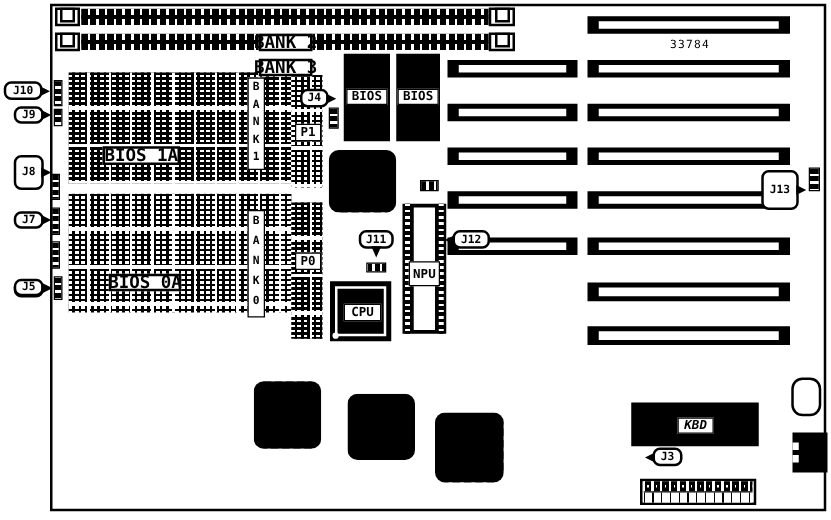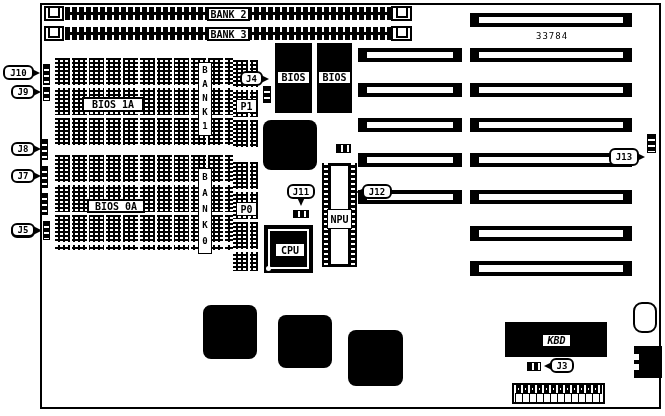--- a/index.html
+++ b/index.html
@@ -40,21 +40,21 @@
   .slot::after {
     content:''; position:absolute; left:9px; right:9px; top:4px; bottom:4px; background:#fff;
   }
 
   
   .tag {
     background:#fff; border:1px solid #000; display:flex;
     align-items:center; justify-content:center;
     font-size:10px; font-weight:bold; white-space:nowrap; z-index:4;
   }
-  .tag2 { border-width:2px; font-size:10px; }
+  .tag2 { border-width:2px; font-size:14px;margin-top:20px; }
   .vtag {
     background:#fff; border:1px solid #000; text-align:center;
     font-size:9px; font-weight:bold; z-index:4;
     writing-mode: vertical-lr; text-orientation: upright;
     line-height: 12px; padding-top:2px;
   }
 
   
   .callout {
     background:#fff; border:2px solid #000; border-radius:6px;
@@ -133,21 +133,21 @@
   <div class="abs vtag" style="left:198px; top:168px; width:14px; height:86px; letter-spacing:6px;">BANK0</div>
   <div class="abs tag" style="left:236px; top:99px; width:21px; height:14px;">P1</div>
   <div class="abs tag" style="left:236px; top:202px; width:21px; height:14px;">P0</div>
 
   <div class="abs callout pt-r" style="left:3px;  top:65px;  width:31px; height:15px;">J10</div>
   <div class="abs jmp-v" style="left:43px; top:64px; width:7px; height:21px;"></div>
 
   <div class="abs callout pt-r" style="left:11px; top:85px;  width:24px; height:14px;">J9</div>
   <div class="abs jmp-v" style="left:43px; top:87px; width:7px; height:14px;"></div>
 
-  <div class="abs callout pt-r" style="left:11px; top:142px; width:24px; height:14px;">J8</div>
+  <div class="abs callout pt-r" style="left:11px; top:124px; width:24px; height:28px;">J8</div>
   <div class="abs jmp-v" style="left:41px; top:139px; width:7px; height:21px;"></div>
 
   <div class="abs callout pt-r" style="left:11px; top:169px; width:24px; height:14px;">J7</div>
   <div class="abs jmp-v" style="left:41px; top:166px; width:7px; height:22px;"></div>
 
   <div class="abs callout pt-r" style="left:11px; top:196px; width:24px; height:14px;margin-top:28px;">J6</div>
   <div class="abs jmp-v" style="left:41px; top:193px; width:7px; height:22px;"></div>
 
   <div class="abs callout pt-r" style="left:11px; top:223px; width:24px; height:14px;">J5</div>
   <div class="abs jmp-v" style="left:43px; top:221px; width:7px; height:19px;"></div>
@@ -167,21 +167,21 @@
 
   <div class="abs npu" style="left:322px; top:163px; width:35px; height:104px;"></div>
   <div class="abs tag" style="left:327px; top:209px; width:25px; height:20px;">NPU</div>
 
   <div class="abs callout pt-d" style="left:287px; top:184px; width:28px; height:15px;text-align:right;">J11</div>
   <div class="abs jmp-h" style="left:293px; top:210px; width:16px; height:8px;"></div>
 
   <div class="abs jmp-h" style="left:336px; top:144px; width:15px; height:9px;"></div>
   <div class="abs callout pt-l" style="left:362px; top:141px; width:30px; height:15px;margin-top:43px;">J12</div>
 
-  <div class="abs callout pt-r" style="left:609px; top:148px; width:30px; height:18px;">J13</div>
+  <div class="abs callout pt-r" style="left:609px; top:136px; width:30px; height:32px;">J13</div>
   <div class="abs jmp-v" style="left:647px; top:134px; width:9px; height:19px;"></div>
 
   <div class="abs slot" style="left:358px; top:48px;  width:104px; height:14px;"></div>
   <div class="abs slot" style="left:358px; top:83px;  width:104px; height:14px;"></div>
   <div class="abs slot" style="left:358px; top:118px; width:104px; height:14px;"></div>
   <div class="abs slot" style="left:358px; top:153px; width:104px; height:14px;"></div>
   <div class="abs slot" style="left:358px; top:190px; width:104px; height:14px;"></div>
 
   <div class="abs slot" style="left:470px; top:13px;  width:162px; height:14px;"></div>
   <div class="abs slot" style="left:470px; top:48px;  width:162px; height:14px;"></div>
@@ -195,21 +195,21 @@
   <div class="abs part-num" style="left:536px; top:31px;">33784</div>
 
   <div class="abs qfp" style="left:203px; top:305px; width:54px; height:54px;"></div>
   <div class="abs qfp" style="left:278px; top:315px; width:54px; height:53px;"></div>
   <div class="abs qfp" style="left:348px; top:330px; width:55px; height:56px;"></div>
 
   <div class="abs chip" style="left:505px; top:322px; width:102px; height:35px;"></div>
   <div class="abs tag" style="left:542px; top:334px; width:29px; height:13px;font-style:italic;">KBD</div>
 
   <div class="abs jmp-h" style="left:527px; top:362px; width:14px; height:9px;"></div>
-  <div class="abs callout pt-l" style="left:550px; top:358px; width:24px; height:15px;">J3</div>
+  <div class="abs callout pt-l" style="left:522px; top:358px; width:24px; height:15px;">J3</div>
 
   <div class="abs pwr" style="left:512px; top:383px; width:93px; height:21px;">
     <div class="pwr-top"></div>
     <div class="pwr-bot"></div>
   </div>
 
   <div class="abs round-outline" style="left:633px; top:302px; width:24px; height:31px;"></div>
   <div class="abs din" style="left:634px; top:346px; width:28px; height:32px;"></div>
   <div class="abs" style="left:634px; top:354px; width:5px; height:6px; background:#fff;"></div>
   <div class="abs" style="left:634px; top:364px; width:5px; height:6px; background:#fff;"></div>

